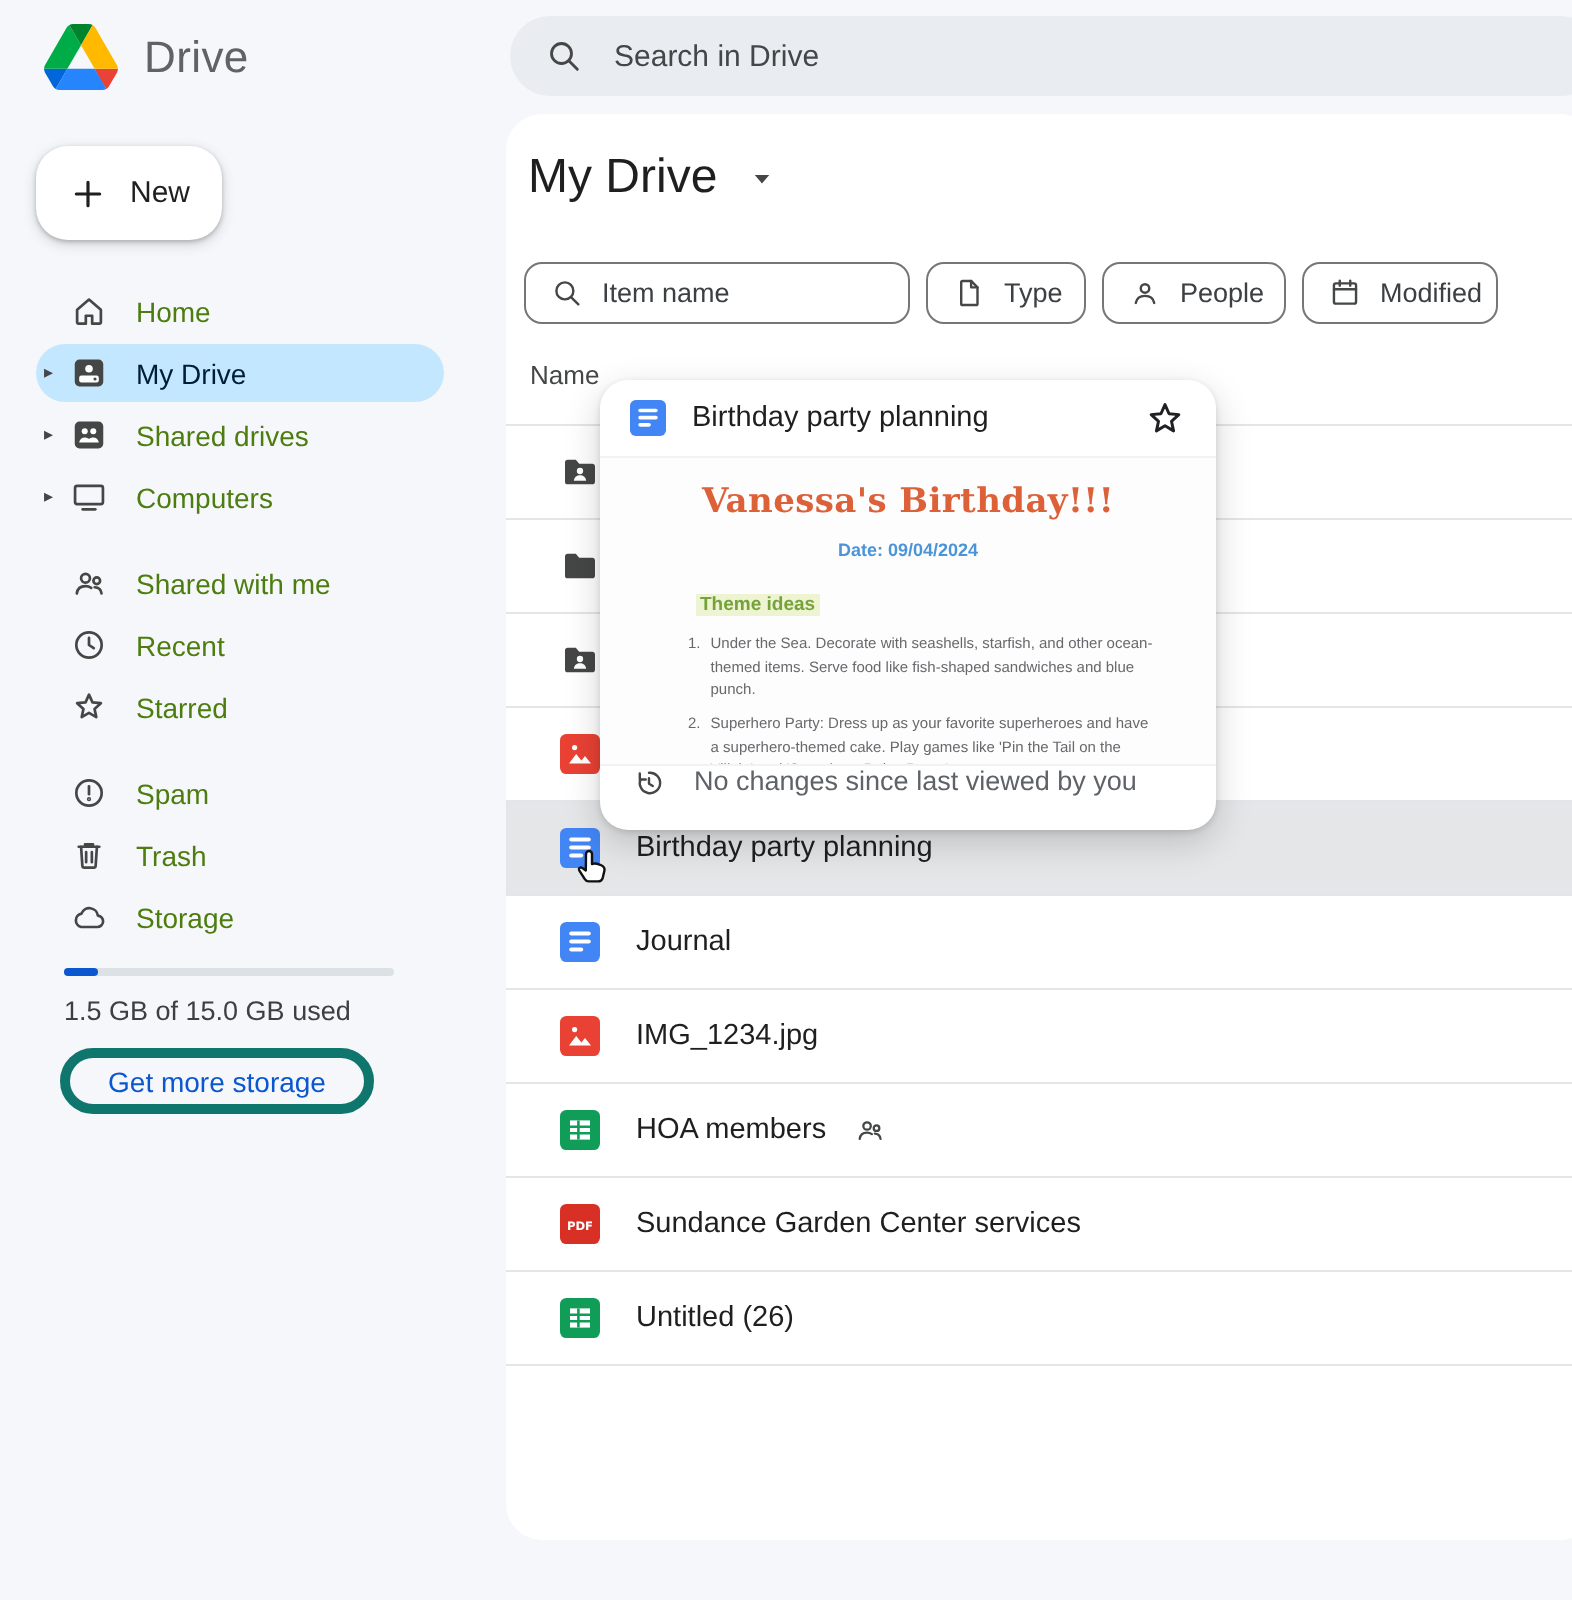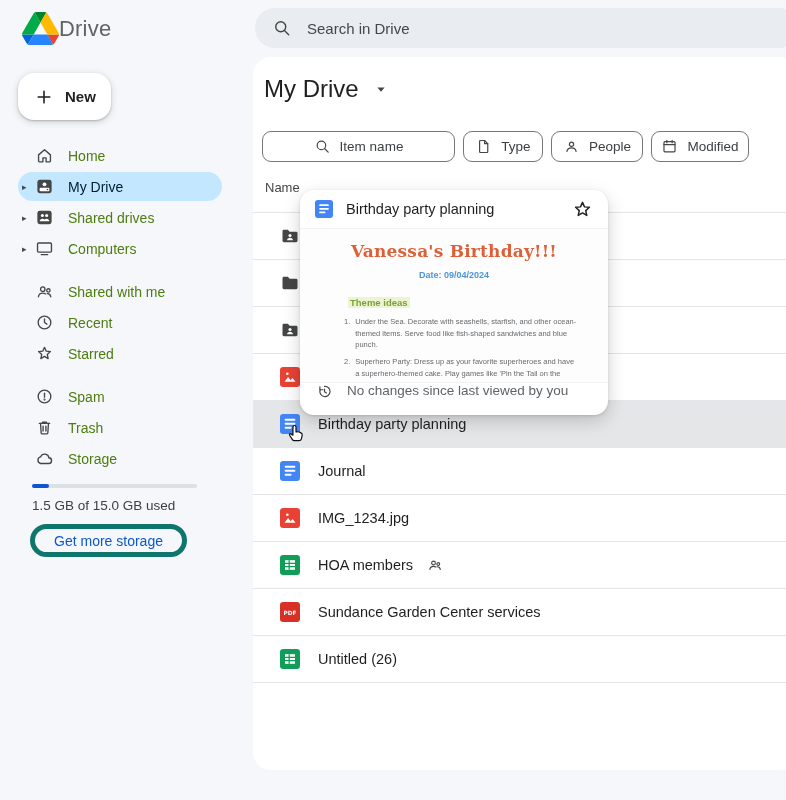--- a/index.html
+++ b/index.html
@@ -1,36 +1,36 @@
 <!DOCTYPE html>
 <html style="--selected_item_bg: #c2e7ff; --selected_item_text: #001d35; --link_blue: #0b57d0; --docs_blue: #4285f4; --sheets_green: #0f9d58; --pdf_red: #d93025; --image_red: #e94235; --folder_gray: #444746; --row_hover_bg: #e4e6e7; --doc_heading_orange: #dd6138; --doc_date_blue: #4b94d8; --doc_section_green: #76a23a;"><head>
 <meta charset="utf-8">
 <style>
   html,body{margin:0;padding:0;}
   body{font-family:"Liberation Sans","DejaVu Sans",sans-serif;}
   .app{position:relative;width:786px;height:800px;background:#f5f7fa;overflow:hidden;}
 
   
-  .brand{position:absolute;left:22px;top:12px;display:flex;align-items:center;}
+  .brand{position:absolute;left:22px;top:12px;display:flex;align-items:center;gap:13px;}
   .brand .logo{width:37px;height:33px;}
   .brand .logo svg{width:100%;height:100%;display:block;}
   .brand-name{font-size:22px;color:#5f6368;letter-spacing:.2px;}
 
   
   .searchbar{position:absolute;left:255px;top:8px;width:545px;height:40px;border-radius:22px;
     background:#e9edf1;display:flex;align-items:center;padding-left:17px;gap:15px;box-sizing:border-box;cursor:text;}
   .searchbar .icn{width:20px;height:20px;}
   .search-text{font-size:15px;color:#44474a;}
 
   
   .new-btn{position:absolute;left:18px;top:73px;width:93px;height:47px;border-radius:16px;background:#fff;
     box-shadow:0 1px 2px rgba(60,64,67,.3),0 2px 6px 1px rgba(60,64,67,.15);
     display:flex;align-items:center;padding-left:16px;gap:11px;box-sizing:border-box;cursor:pointer;}
   .new-btn .icn{width:20px;height:20px;}
-  .new-btn-label{font-size:15px;font-weight:700;color:#1f1f1f;}
+  .new-btn-label{font-size:15px;font-weight:400;color:#1f1f1f;}
 
   .nav{position:absolute;left:18px;top:141px;width:204px;}
   .nav-item{height:29px;margin-bottom:2px;border-radius:15px;display:flex;align-items:center;padding-left:4px;cursor:pointer;}
   .nav-item.gstart{margin-top:14px;}
   .nav-item.selected{background:var(--selected_item_bg,#c2e7ff);}
   .nav-arrow{width:13px;font-size:9px;color:#444746;text-align:left;flex:none;}
   .nav-icn{width:19px;height:19px;flex:none;}
   .nav-icn svg{width:100%;height:100%;display:block;}
   .nav-label{margin-left:14px;font-size:14px;color:#4d7c0f;}
   .nav-item.selected .nav-label{color:var(--selected_item_text,#001d35);font-weight:500;}
@@ -44,21 +44,21 @@
 
   
   .panel{position:absolute;left:253px;top:57px;width:545px;height:713px;background:#fff;border-radius:18px;}
   .title-row{position:absolute;left:11px;top:18px;display:flex;align-items:center;gap:13px;cursor:pointer;}
   .page-title{font-size:24px;color:#1f1f1f;}
   .caret{width:18px;height:18px;}
   .caret svg{width:100%;height:100%;display:block;}
 
   .chips{position:absolute;left:9px;top:74px;display:flex;gap:8px;}
   .chip{height:31px;border:1px solid #747775;border-radius:9px;background:#fff;display:flex;align-items:center;
-    padding:0 12px;gap:9px;box-sizing:border-box;cursor:pointer;justify-content:center;}
+    padding:0 12px;gap:9px;box-sizing:border-box;cursor:pointer;}
   .chip:nth-child(1){width:193px;}
   .chip:nth-child(2){width:80px;}
   .chip:nth-child(3){width:92px;}
   .chip:nth-child(4){width:98px;}
   .chip .icn{width:17px;height:17px;flex:none;}
   .chip-label{font-size:13.5px;color:#3c4043;white-space:nowrap;}
 
   .name-hdr{position:absolute;left:12px;top:123px;font-size:13px;font-weight:500;color:#444746;cursor:pointer;}
 
   .rows{position:absolute;left:0;top:155px;right:0;border-top:1px solid #e3e5e8;}

